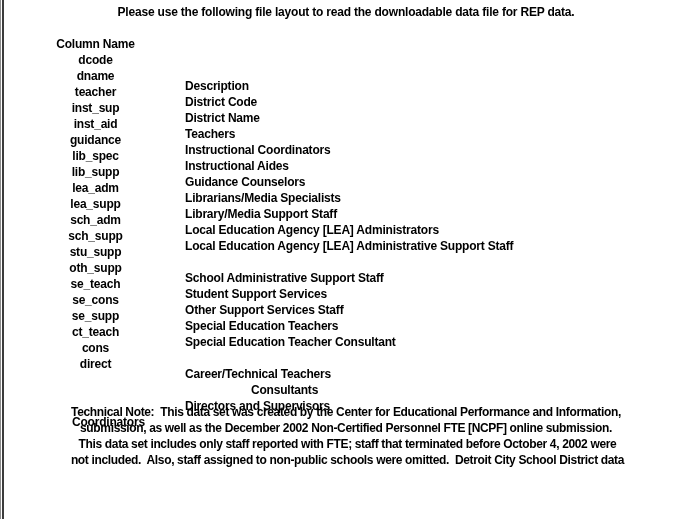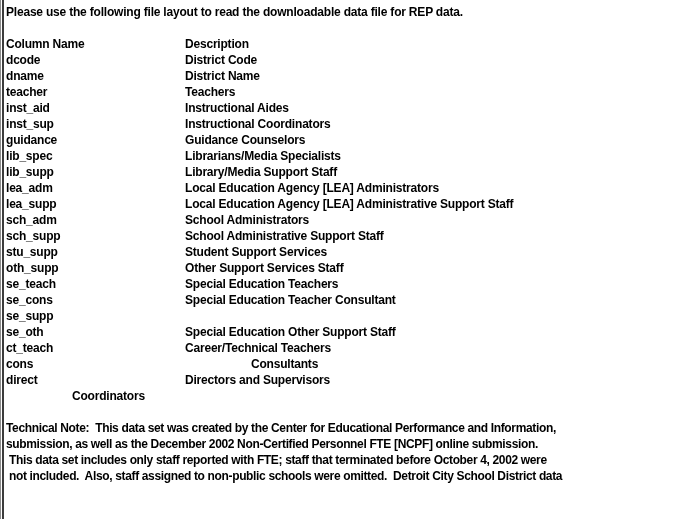--- a/index.html
+++ b/index.html
@@ -26,30 +26,31 @@
     background: linear-gradient(90deg,
       #8c8c8c 0px, #8c8c8c 1px,
       #ffffff 1px, #ffffff 2px,
       #3c3c3c 2px, #3c3c3c 4px,
       #ffffff 4px, #ffffff 5px);
   }
   .content {
     position: absolute;
     left: 6px; top: 4px;
     width: 680px;
+    text-align: center;
   }
   .line   { height: 16px; white-space: pre; }
   .spacer { height: 16px; }
   .row {
     display: flex;
     height: 16px;
     white-space: pre;
   }
   .cell-name { width: 179px; flex: none; }
-  .cell-desc { flex: none; }
+  .cell-desc { flex: none; margin-top: 42px; }
   .cell-desc.indent { padding-left: 66px; }
   .note-line { height: 16px; white-space: pre; letter-spacing: -0.35px; }
 </style>
 </head>
 <body>
 
 <div class="left-border"></div>
 
 <div class="content">
 
@@ -72,27 +73,27 @@
     <span class="cell-name">dname</span>
     <span class="cell-desc">District Name</span>
   </div>
 
   <div class="row">
     <span class="cell-name">teacher</span>
     <span class="cell-desc">Teachers</span>
   </div>
 
   <div class="row">
-    <span class="cell-name">inst_aid</span>
-    <span class="cell-desc">Instructional Aides</span>
+    <span class="cell-name">inst_sup</span>
+    <span class="cell-desc">Instructional Coordinators</span>
   </div>
 
   <div class="row">
-    <span class="cell-name">inst_sup</span>
-    <span class="cell-desc">Instructional Coordinators</span>
+    <span class="cell-name">inst_aid</span>
+    <span class="cell-desc">Instructional Aides</span>
   </div>
 
   <div class="row">
     <span class="cell-name">guidance</span>
     <span class="cell-desc">Guidance Counselors</span>
   </div>
 
   <div class="row">
     <span class="cell-name">lib_spec</span>
     <span class="cell-desc">Librarians/Media Specialists</span>
@@ -108,21 +109,20 @@
     <span class="cell-desc">Local Education Agency [LEA] Administrators</span>
   </div>
 
   <div class="row">
     <span class="cell-name">lea_supp</span>
     <span class="cell-desc">Local Education Agency [LEA] Administrative Support Staff</span>
   </div>
 
   <div class="row">
     <span class="cell-name">sch_adm</span>
-    <span class="cell-desc">School Administrators</span>
   </div>
 
   <div class="row">
     <span class="cell-name">sch_supp</span>
     <span class="cell-desc">School Administrative Support Staff</span>
   </div>
 
   <div class="row">
     <span class="cell-name">stu_supp</span>
     <span class="cell-desc">Student Support Services</span>
@@ -140,24 +140,20 @@
 
   <div class="row">
     <span class="cell-name">se_cons</span>
     <span class="cell-desc">Special Education Teacher Consultant</span>
   </div>
 
   <div class="row">
     <span class="cell-name">se_supp</span>
   </div>
 
-  <div class="row">
-    <span class="cell-name">se_oth</span>
-    <span class="cell-desc">Special Education Other Support Staff</span>
-  </div>
 
   <div class="row">
     <span class="cell-name">ct_teach</span>
     <span class="cell-desc">Career/Technical Teachers</span>
   </div>
 
   <div class="row">
     <span class="cell-name">cons</span>
     <span class="cell-desc indent">Consultants</span>
   </div>

